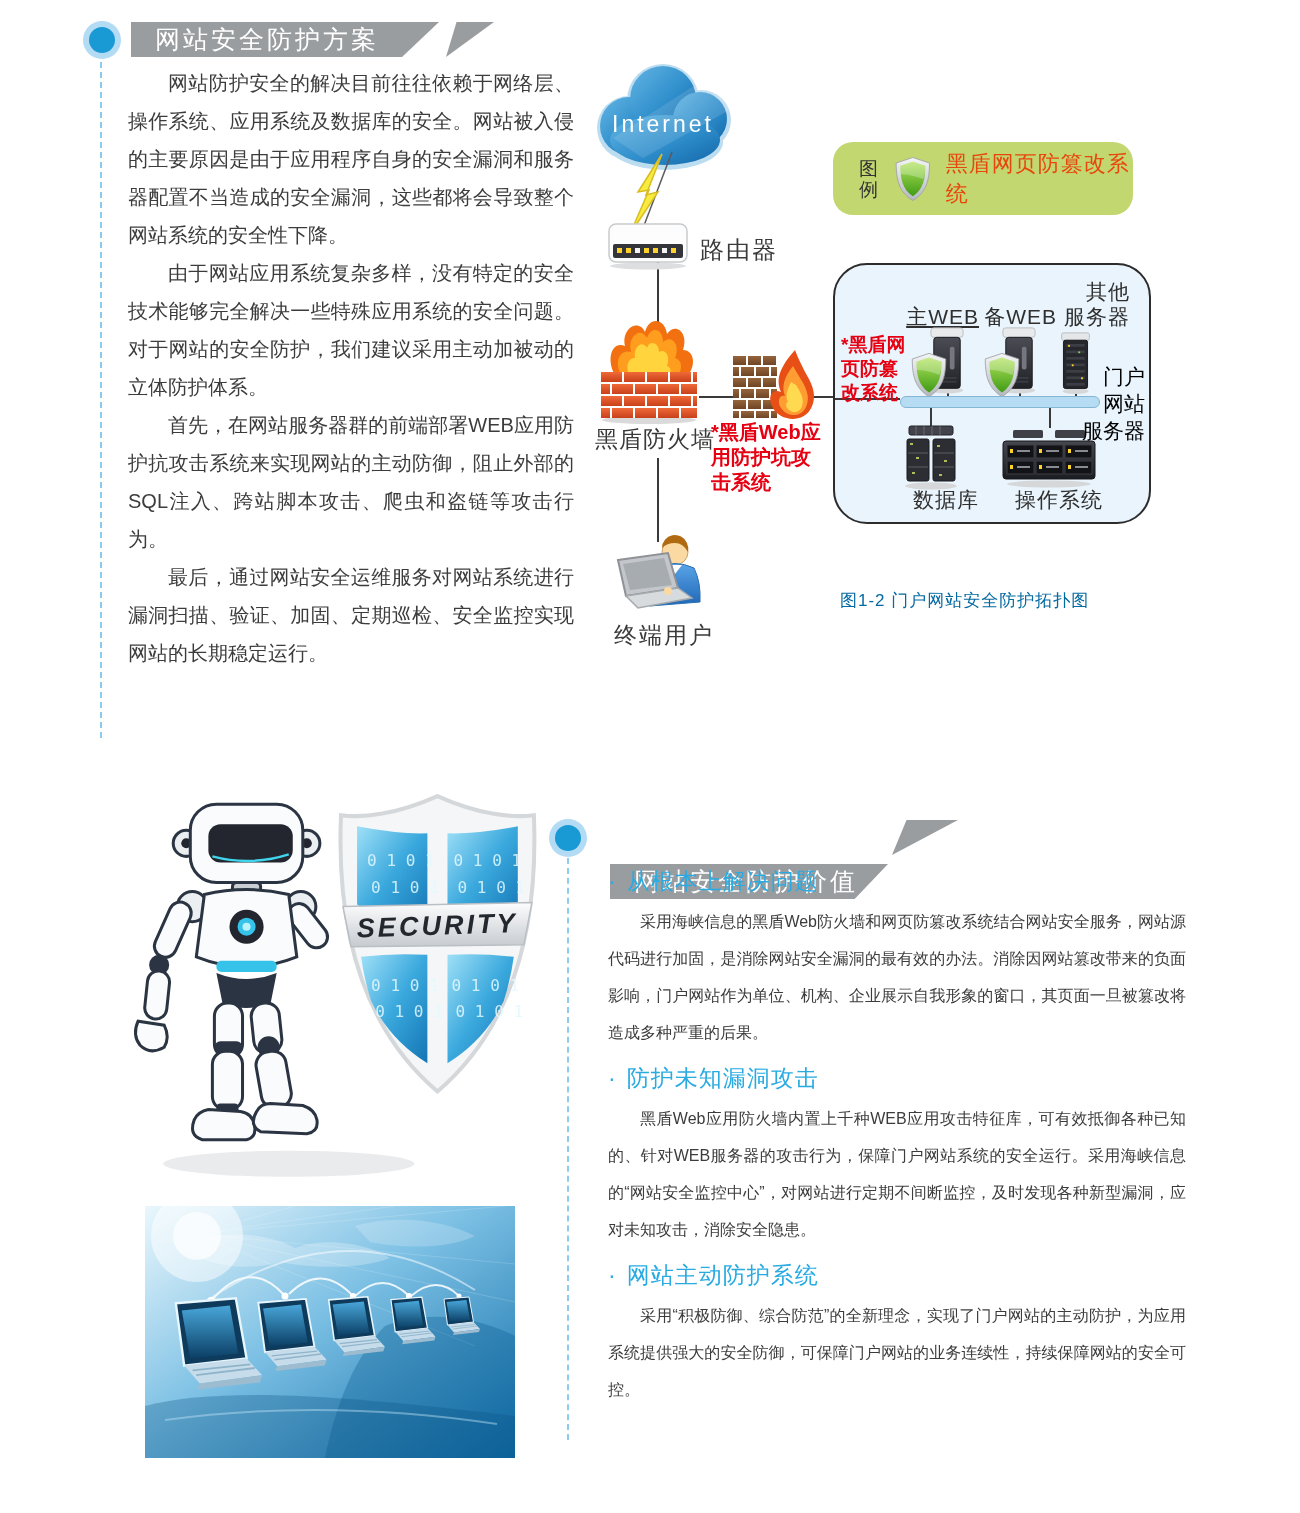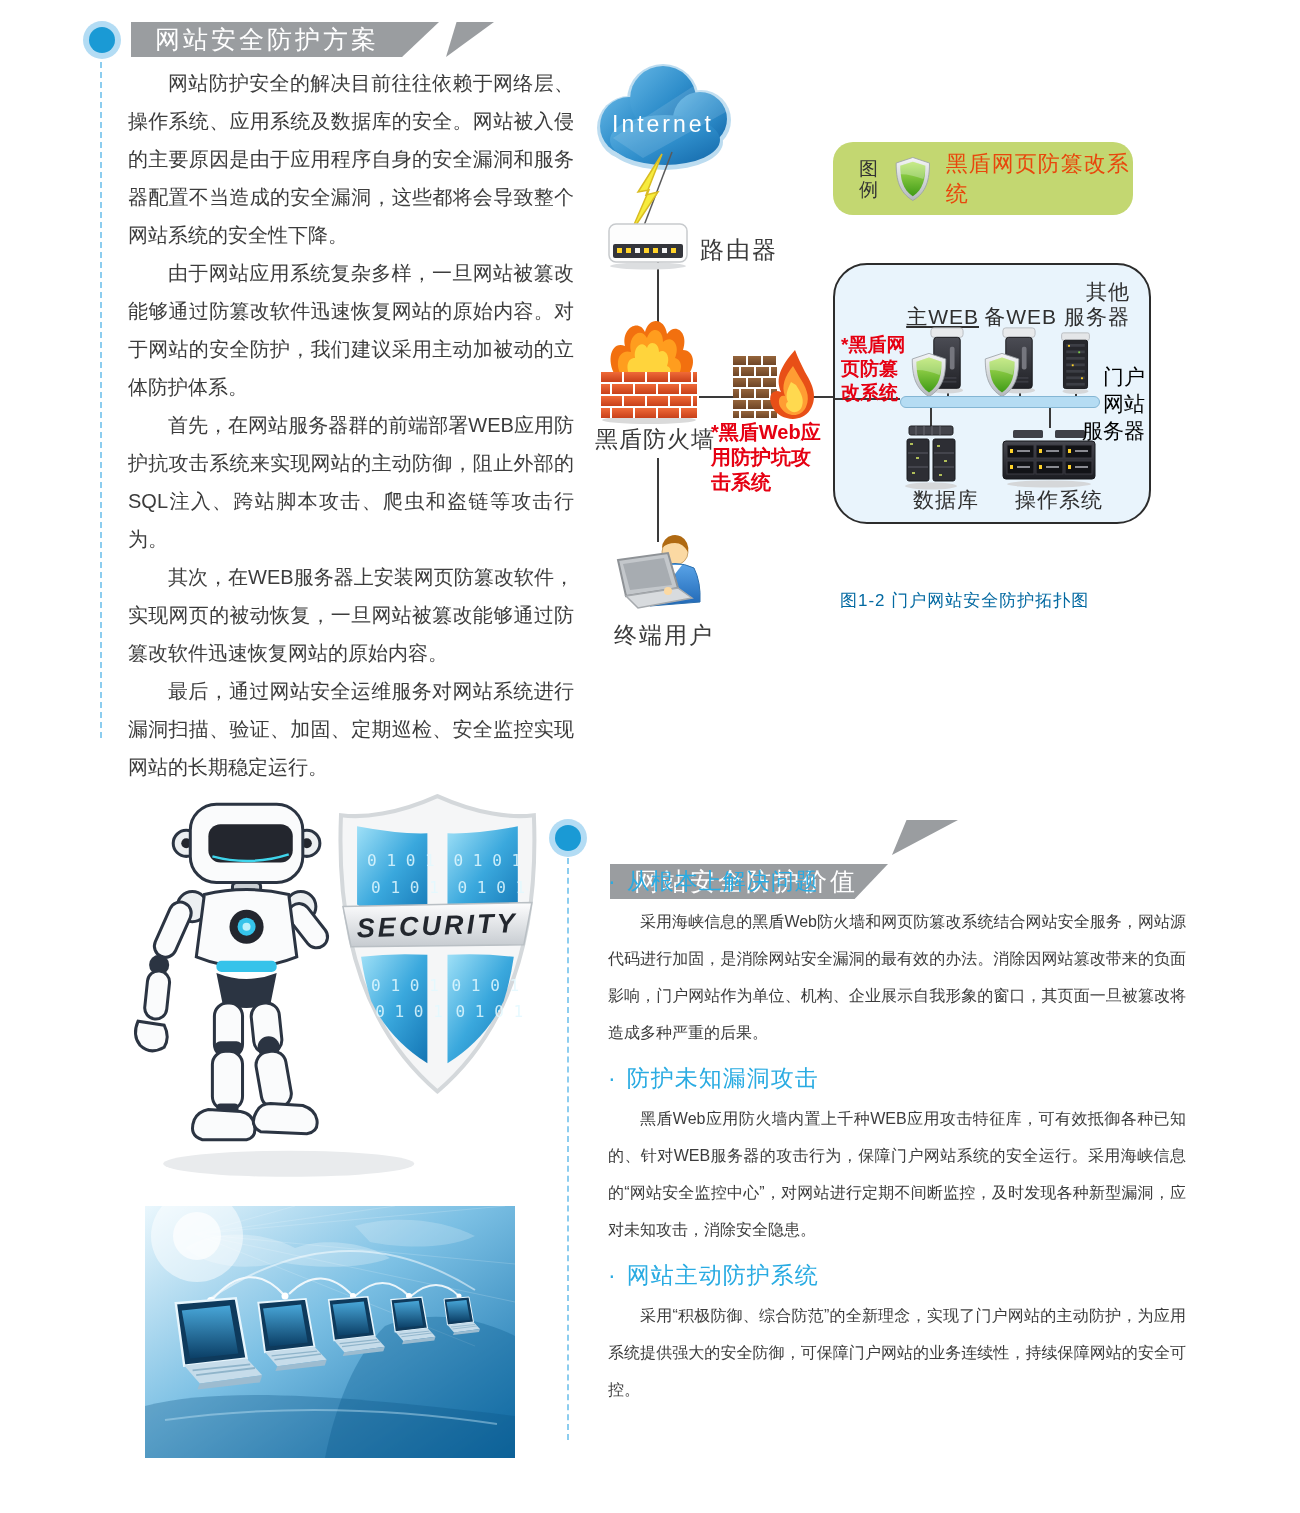--- a/index.html
+++ b/index.html
@@ -131,23 +131,22 @@
     <span class="core"></span>
   </div>
   <div class="dash-v" style="left:100px;top:62px;height:676px;"></div>
   <div class="banner-main" style="left:131px;top:22px;width:308px;">
     <span>网站安全防护方案</span>
   </div>
   <div class="banner-tip" style="left:446px;top:22px;width:48px;"></div>
 
   <div class="col-left">
     <p class="lp">网站防护安全的解决目前往往依赖于网络层、操作系统、应用系统及数据库的安全。网站被入侵的主要原因是由于应用程序自身的安全漏洞和服务器配置不当造成的安全漏洞，这些都将会导致整个网站系统的安全性下降。</p>
-    <p class="lp">由于网站应用系统复杂多样，一旦网站被篡改能够通过防篡改软件迅速恢复网站的原始内容。对于网站的安全防护，我们建议采用主动加被动的立体防护体系。</p>
+    <p class="lp">由于网站应用系统复杂多样，没有特定的安全技术能够完全解决一些特殊应用系统的安全问题。对于网站的安全防护，我们建议采用主动加被动的立体防护体系。</p>
     <p class="lp">首先，在网站服务器群的前端部署WEB应用防护抗攻击系统来实现网站的主动防御，阻止外部的SQL注入、跨站脚本攻击、爬虫和盗链等攻击行为。</p>
-    <p class="lp">其次，在WEB服务器上安装网页防篡改软件，实现网页的被动恢复，一旦网站被篡改能够通过防篡改软件迅速恢复网站的原始内容。</p>
     <p class="lp">最后，通过网站安全运维服务对网站系统进行漏洞扫描、验证、加固、定期巡检、安全监控实现网站的长期稳定运行。</p>
   </div>
 
   <div class="line" style="left:657px;top:262px;width:2px;height:70px;"></div>
   <div class="line" style="left:657px;top:458px;width:2px;height:84px;"></div>
   <div class="line" style="left:699px;top:396px;width:136px;height:2px;"></div>
 
   <svg class="abs" style="left:583px;top:58px;" width="162" height="118" viewBox="0 0 162 118">
     <g>
       <circle cx="46" cy="70" r="32" fill="#bcdcf0"></circle>

